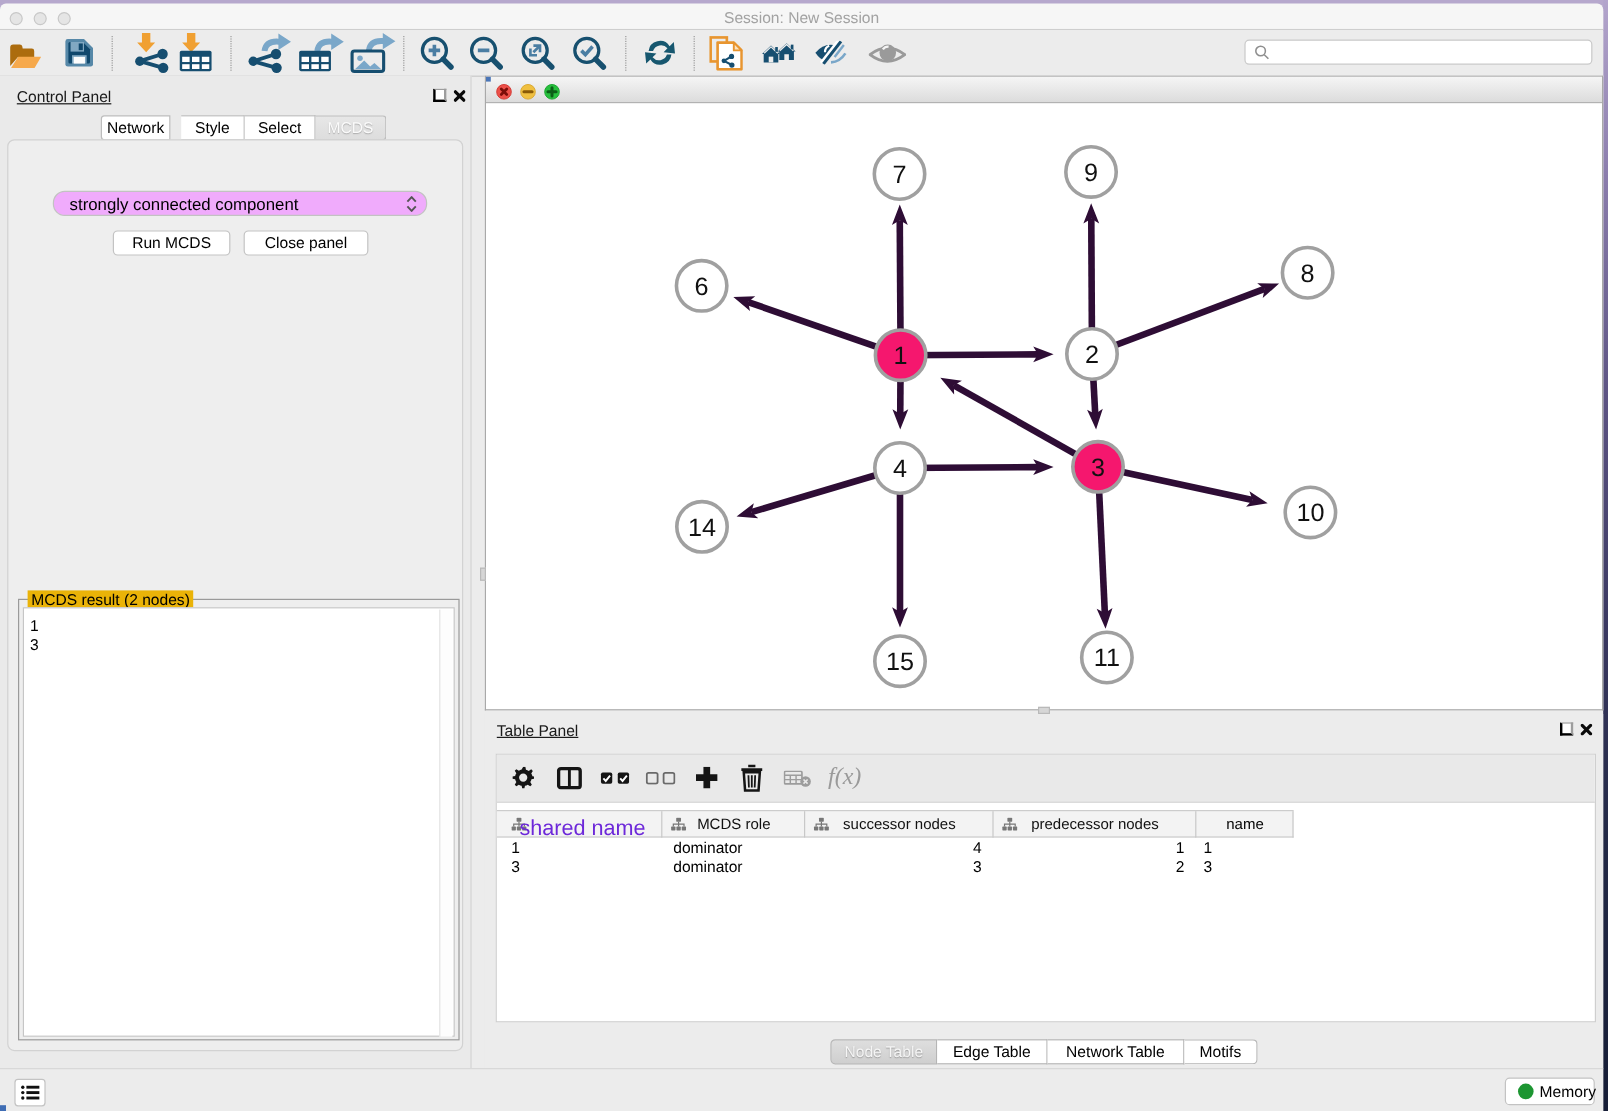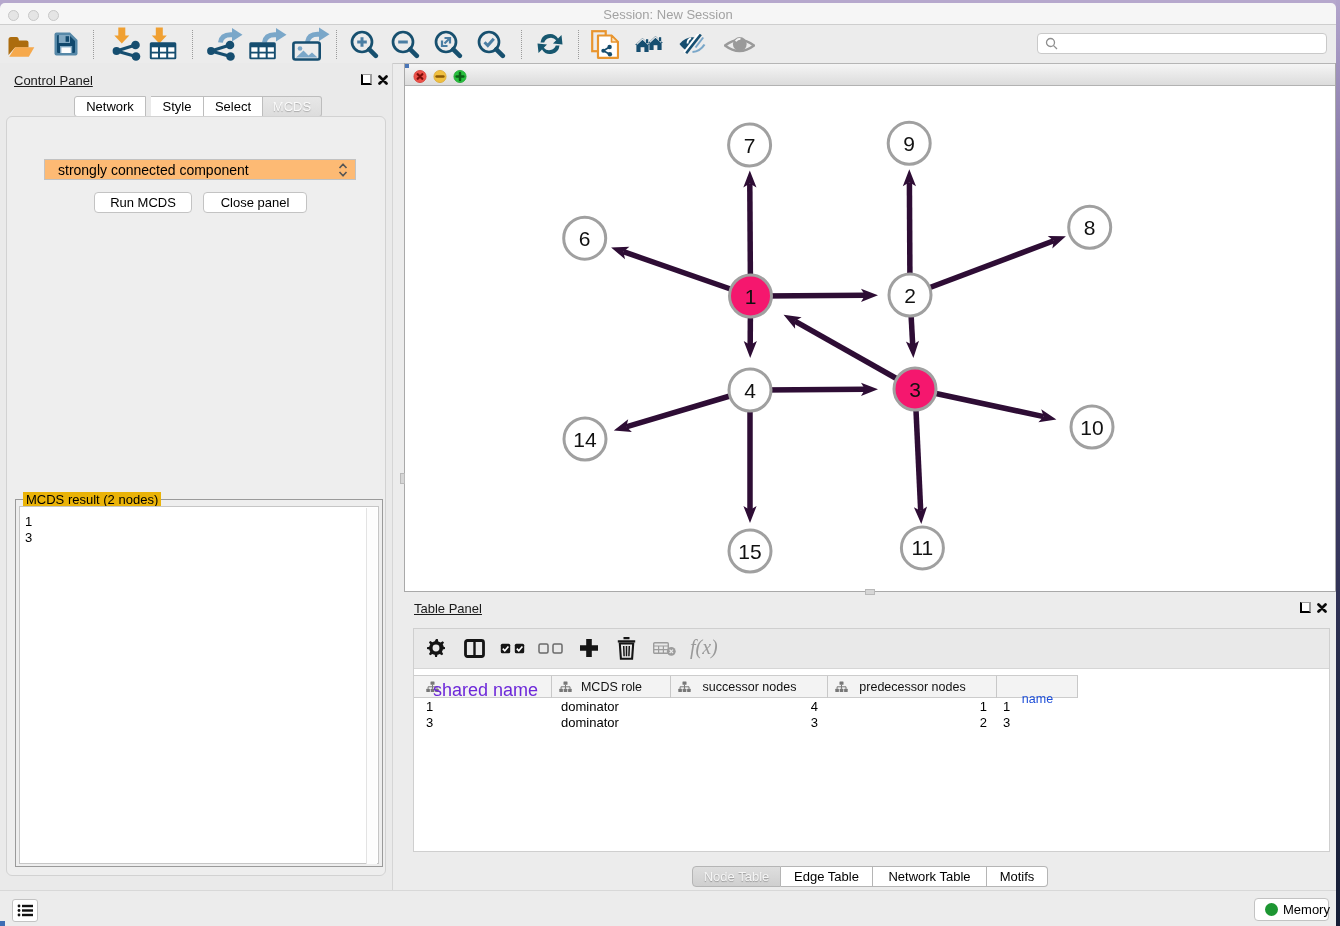--- a/index.html
+++ b/index.html
@@ -202,29 +202,29 @@
     </svg>
   </div>
 </div>
 
 <div id="leftpanel" class="abs">
   <div class="paneltitle" style="position:absolute;left:14px;top:10px;">Control Panel</div>
   <div style="position:absolute;left:361px;top:11px;width:11px;height:11px;background:#fff;border-style:solid;border-color:#9d9d9d #9d9d9d #000 #000;border-width:1.5px 2px 2.5px 2px;"></div>
   <svg style="position:absolute;left:378px;top:12px;" width="10" height="10" viewBox="0 0 10 10">
     <path d="M1.5 1.5 L8.5 8.5 M8.5 1.5 L1.5 8.5" stroke="#0a0a0a" stroke-width="2.7" stroke-linecap="round"></path>
   </svg>
-  <div class="tab" style="left:74px;width:72px;border-radius:3px 0 0 3px;">Network</div>
+  <div class="tab" style="left:84px;width:58px;border-radius:3px 0 0 3px;">Network</div>
   <div class="tab" style="left:151px;width:53px;border-left:none;">Style</div>
   <div class="tab" style="left:204px;width:59px;border-left:none;">Select</div>
   <div class="tab" style="left:263px;width:59px;border-left:none;border-radius:0 3px 3px 0;
     background:linear-gradient(#e7e7e7,#dddddd);color:#fbfbfb;text-shadow:0 1px 1px #a8a8a8;">MCDS</div>
   <div style="position:absolute;left:6px;top:53px;width:380px;height:760px;background:#eeeeee;
     border:1px solid #d2d2d2;border-radius:6px;"></div>
-  <div style="position:absolute;left:44px;top:96px;width:312px;height:21px;background:#fdba74;
-    border:1px solid #c2c2c2;border-radius:0;">
+  <div style="position:absolute;left:44px;top:96px;width:312px;height:21px;background:#f0abfc;
+    border:1px solid #c2c2c2;border-radius:10px;">
     <span style="position:absolute;left:13px;top:2px;font-size:14px;">strongly connected component</span>
     <svg width="10" height="14" viewBox="0 0 10 14" style="position:absolute;right:7px;top:3px;">
       <path d="M1.5 5 L5 1.2 L8.5 5" fill="none" stroke="#555" stroke-width="1.6" stroke-linejoin="round"></path>
       <path d="M1.5 9 L5 12.8 L8.5 9" fill="none" stroke="#555" stroke-width="1.6" stroke-linejoin="round"></path>
     </svg>
   </div>
   <div class="macbtn" style="left:94px;top:129px;width:98px;height:21px;line-height:19px;">Run MCDS</div>
   <div class="macbtn" style="left:203px;top:129px;width:104px;height:21px;line-height:19px;">Close panel</div>
   <div style="position:absolute;left:15px;top:436px;width:368px;height:368px;border:1px solid #9a9a9a;">
     <span style="position:absolute;left:7px;top:-8px;background:#eab308;font-size:13px;padding:0 3px;">MCDS result (2 nodes)</span>
@@ -387,21 +387,21 @@
         <div style="position:absolute;left:414px;top:0;width:169px;height:22px;border-right:1px solid #c8c8c8;"></div>
         <svg width="13" height="12" viewBox="0 0 13 12" style="position:absolute;left:421px;top:5px;">
           <rect x="4.5" y="0.5" width="4" height="3.2" rx="0.5" fill="#777"></rect>
           <rect x="0.3" y="7.8" width="3.6" height="3.2" rx="0.5" fill="#777"></rect>
           <rect x="4.7" y="7.8" width="3.6" height="3.2" rx="0.5" fill="#777"></rect>
           <rect x="9.1" y="7.8" width="3.6" height="3.2" rx="0.5" fill="#777"></rect>
           <path d="M6.5 3.7 L6.5 5.8 M2.1 7.8 L2.1 5.8 L11 5.8 L11 7.8 M6.5 5.8 L6.5 7.8" stroke="#777" stroke-width="1" fill="none"></path>
         </svg>
         <div style="position:absolute;left:414px;top:4px;width:169px;text-align:center;font-size:12.5px;color:#111;">predecessor nodes</div>
         <div style="position:absolute;left:583px;top:0;width:81px;height:22px;border-right:1px solid #c8c8c8;"></div>
-        <div style="position:absolute;left:583px;top:16px;width:81px;text-align:center;font-size:12.5px;color:#1d4ed8;">name</div>
+        <div style="position:absolute;left:583px;top:4px;width:81px;text-align:center;font-size:12.5px;color:#000000;">name</div>
       </div>
     <div id="tablerows">
         <div style="position:absolute;left:12px;top:70px;font-size:13px;">1</div>
         <div style="position:absolute;left:147px;top:70px;font-size:13px;">dominator</div>
         <div style="position:absolute;left:257px;top:70px;width:147px;text-align:right;font-size:13px;">4</div>
         <div style="position:absolute;left:414px;top:70px;width:159px;text-align:right;font-size:13px;">1</div>
         <div style="position:absolute;left:589px;top:70px;font-size:13px;">1</div>
         <div style="position:absolute;left:12px;top:86px;font-size:13px;">3</div>
         <div style="position:absolute;left:147px;top:86px;font-size:13px;">dominator</div>
         <div style="position:absolute;left:257px;top:86px;width:147px;text-align:right;font-size:13px;">3</div>

